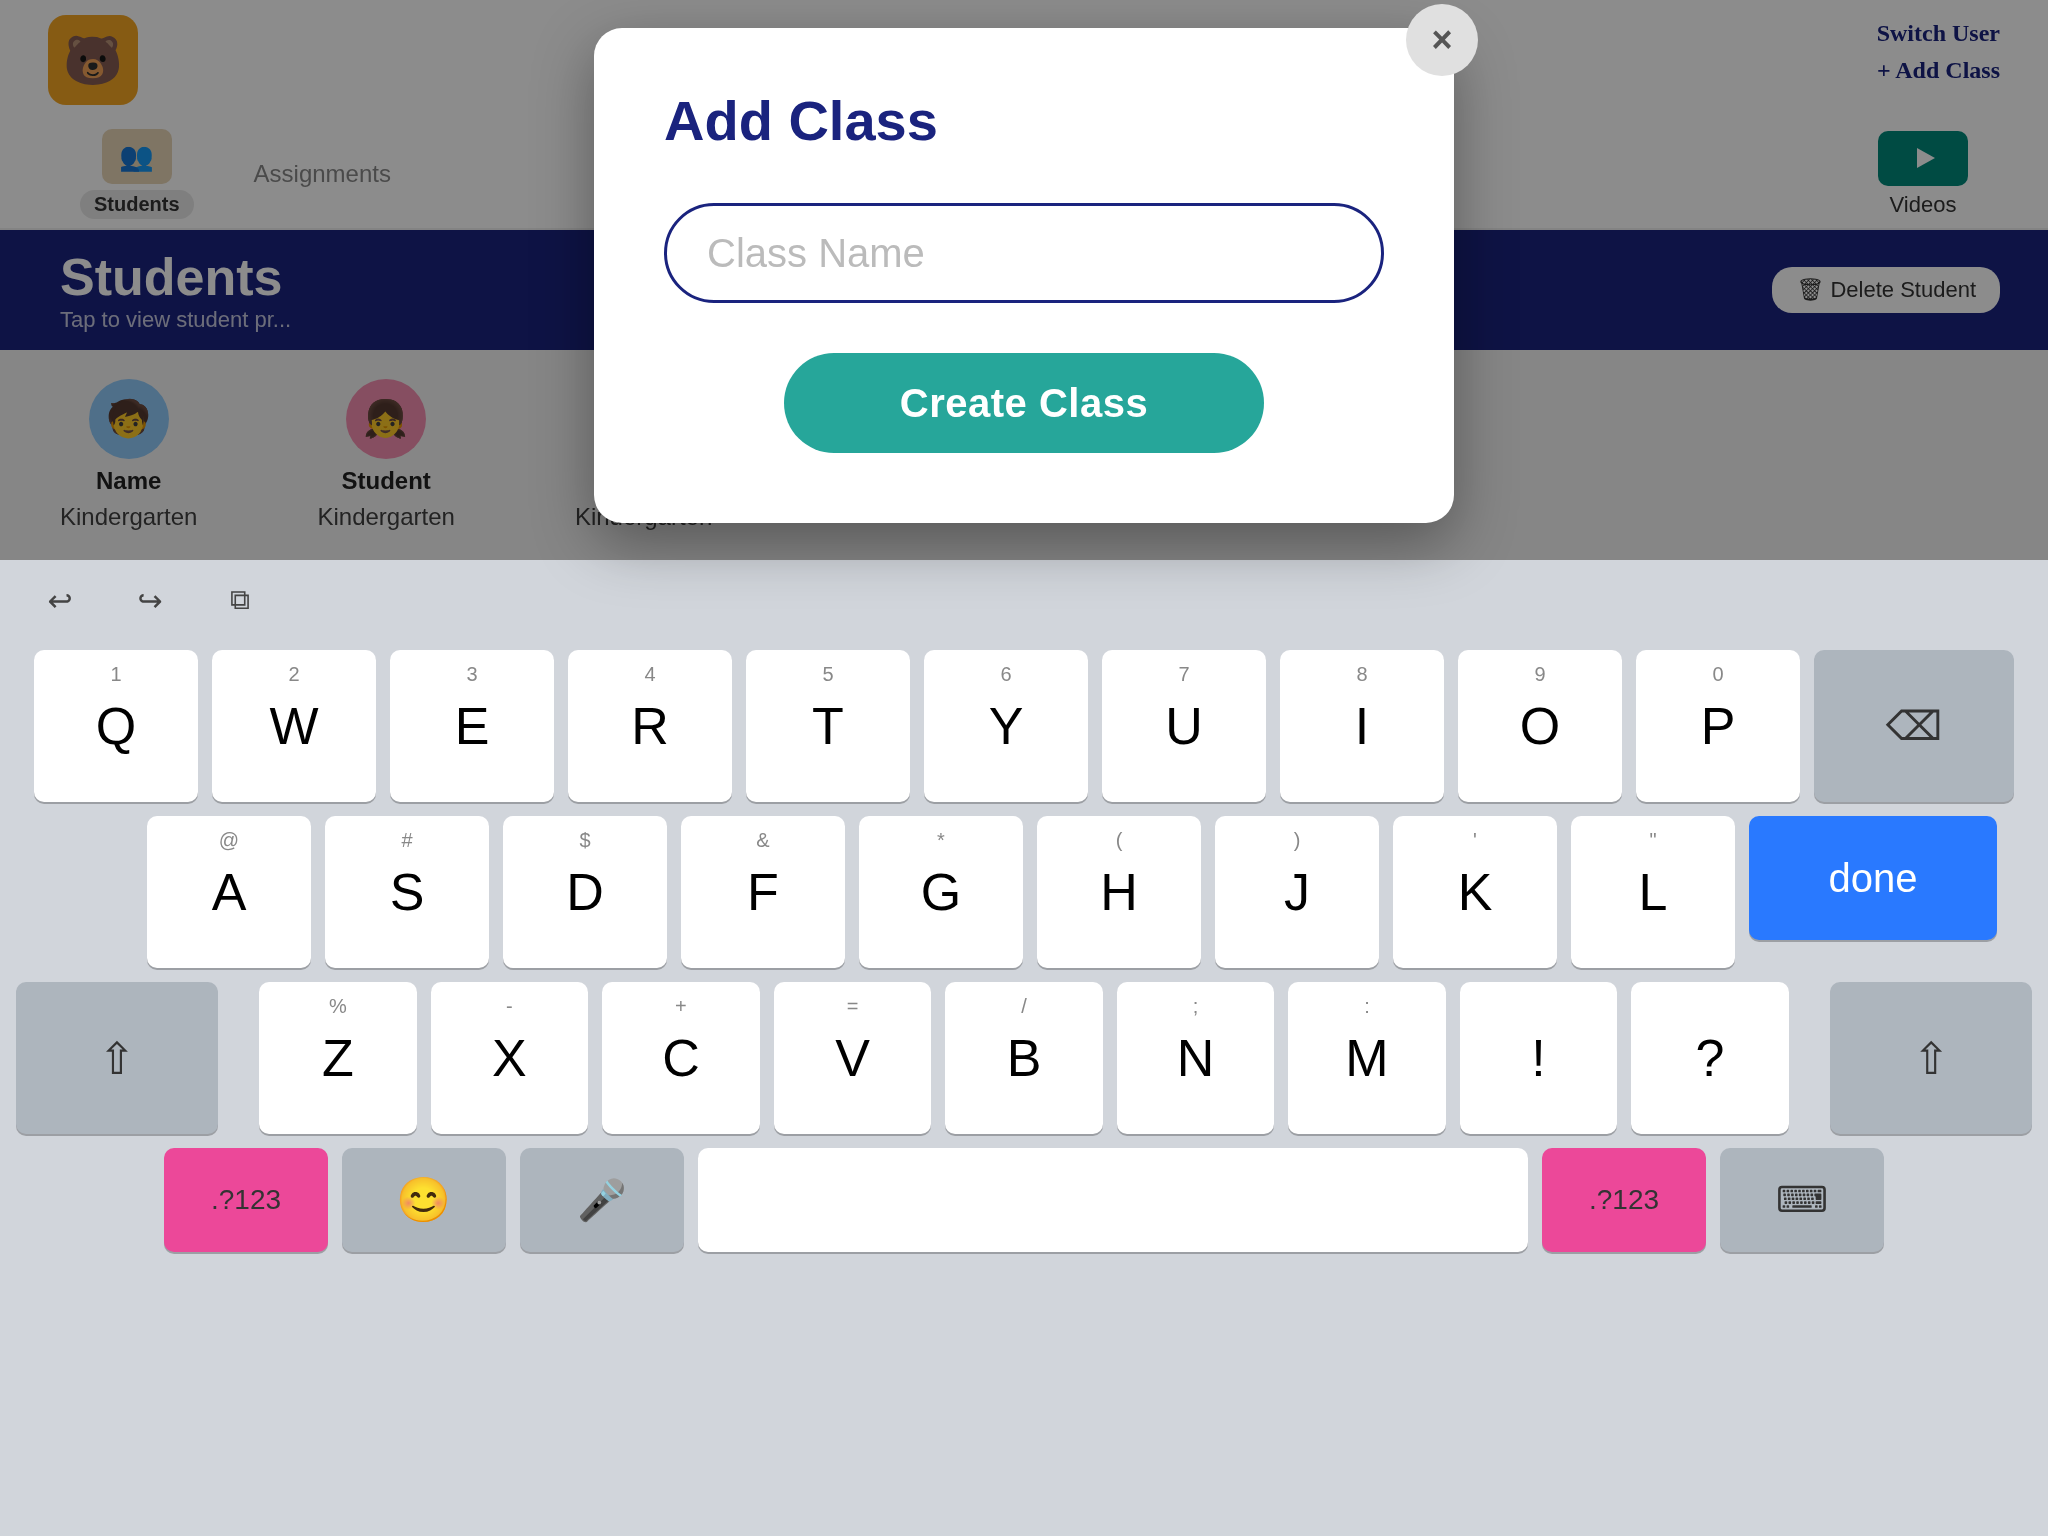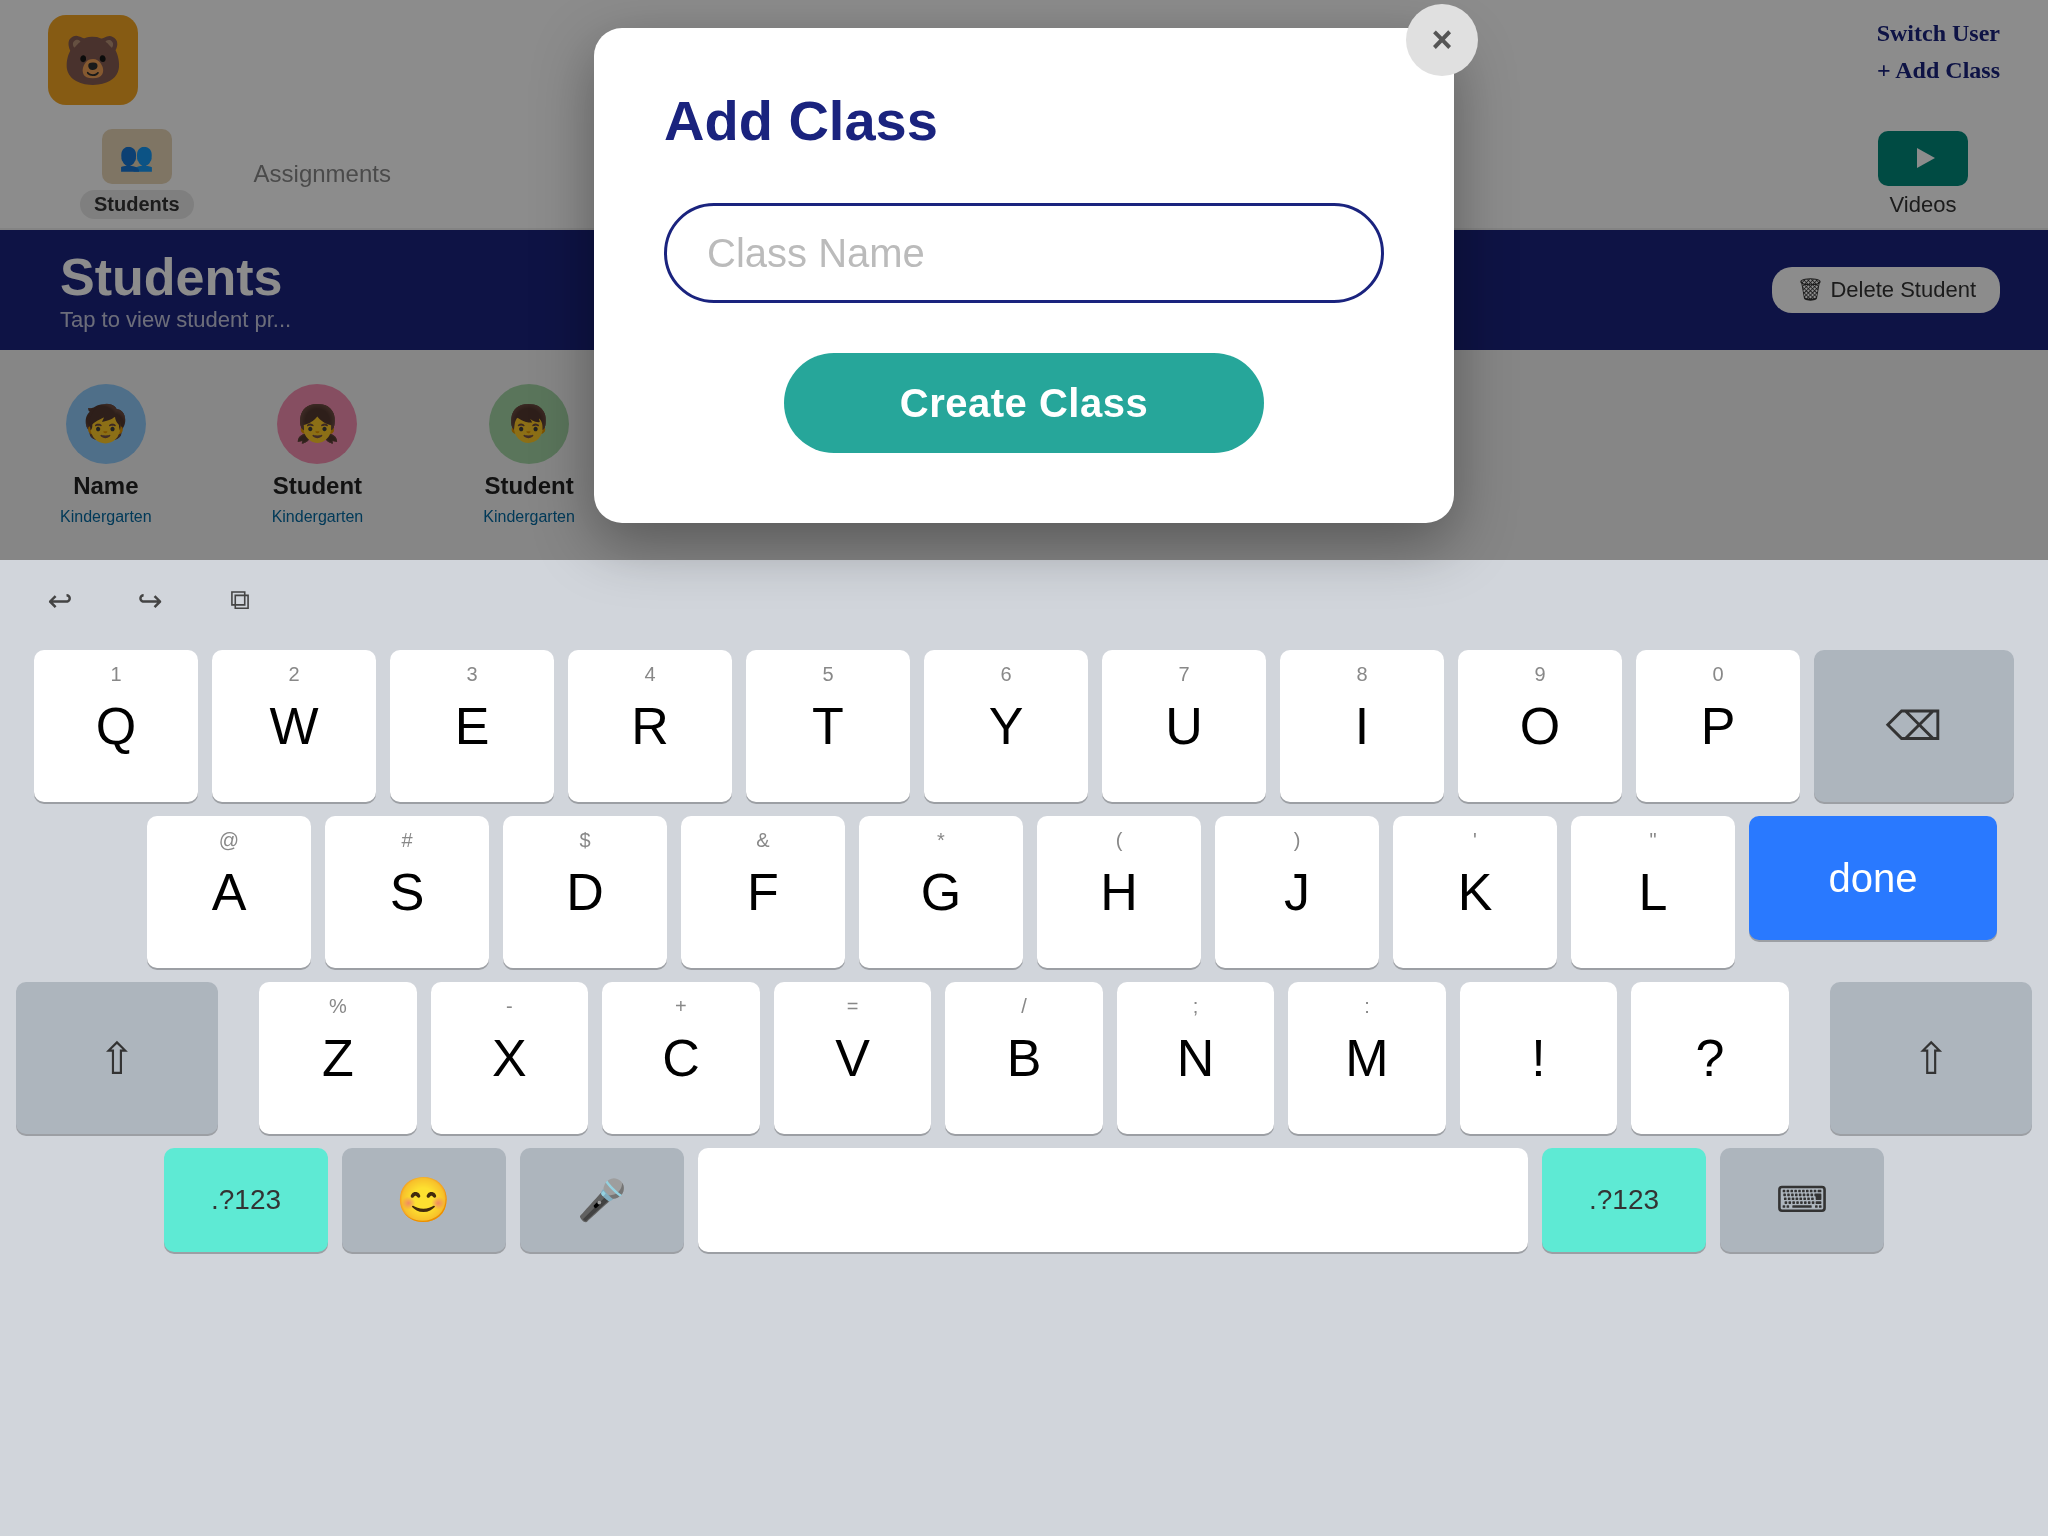--- a/index.html
+++ b/index.html
@@ -162,21 +162,21 @@
       background: #90caf9;
       display: flex; align-items: center; justify-content: center;
       font-size: 36px;
     }
 
     .student-name {
       font-size: 24px; font-weight: 600; color: #222;
     }
 
     .student-grade {
-      font-size: 16px; color: #0369a1;
+      font-size: 24px; color: #404040;
     }
 
     
     .overlay {
       position: absolute;
       top: 0; left: 0;
       width: 2048px;
       height: 560px;
       background: rgba(0,0,0,0.45);
     }
@@ -330,21 +330,21 @@
 
     .key-shift {
       width: 210px;
       height: 152px;
       background: #adb5bd;
     }
 
     .key-num {
       width: 164px;
       height: 104px;
-      background: #5eead4;
+      background: #ec4899;
     }
 
     .key-emoji {
       width: 164px;
       height: 104px;
       background: #adb5bd;
     }
 
     .key-mic {
       width: 164px;

